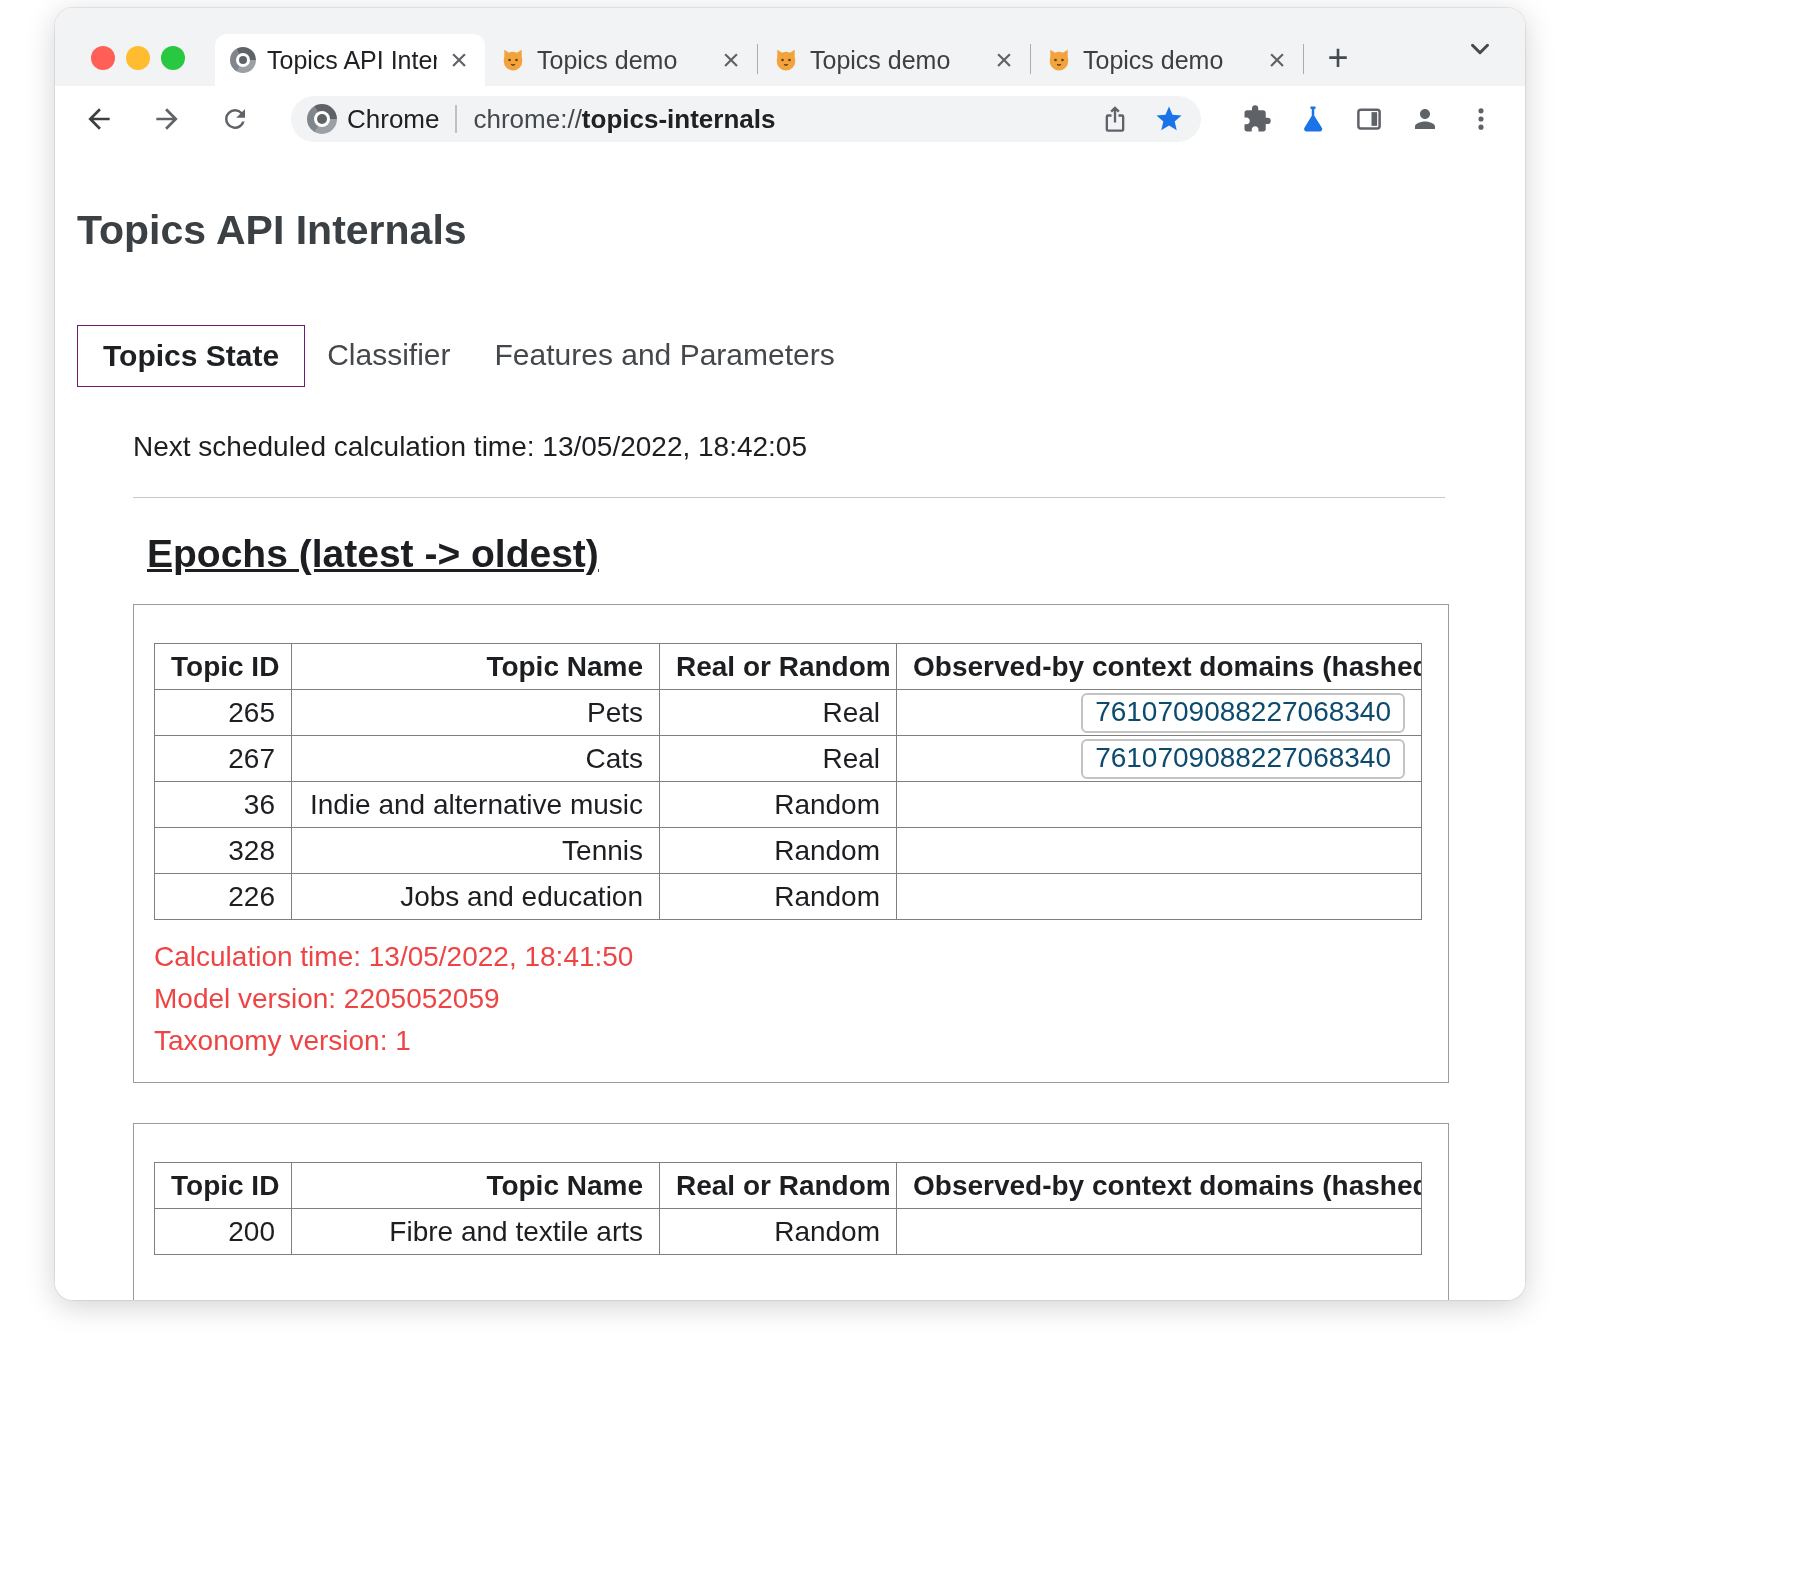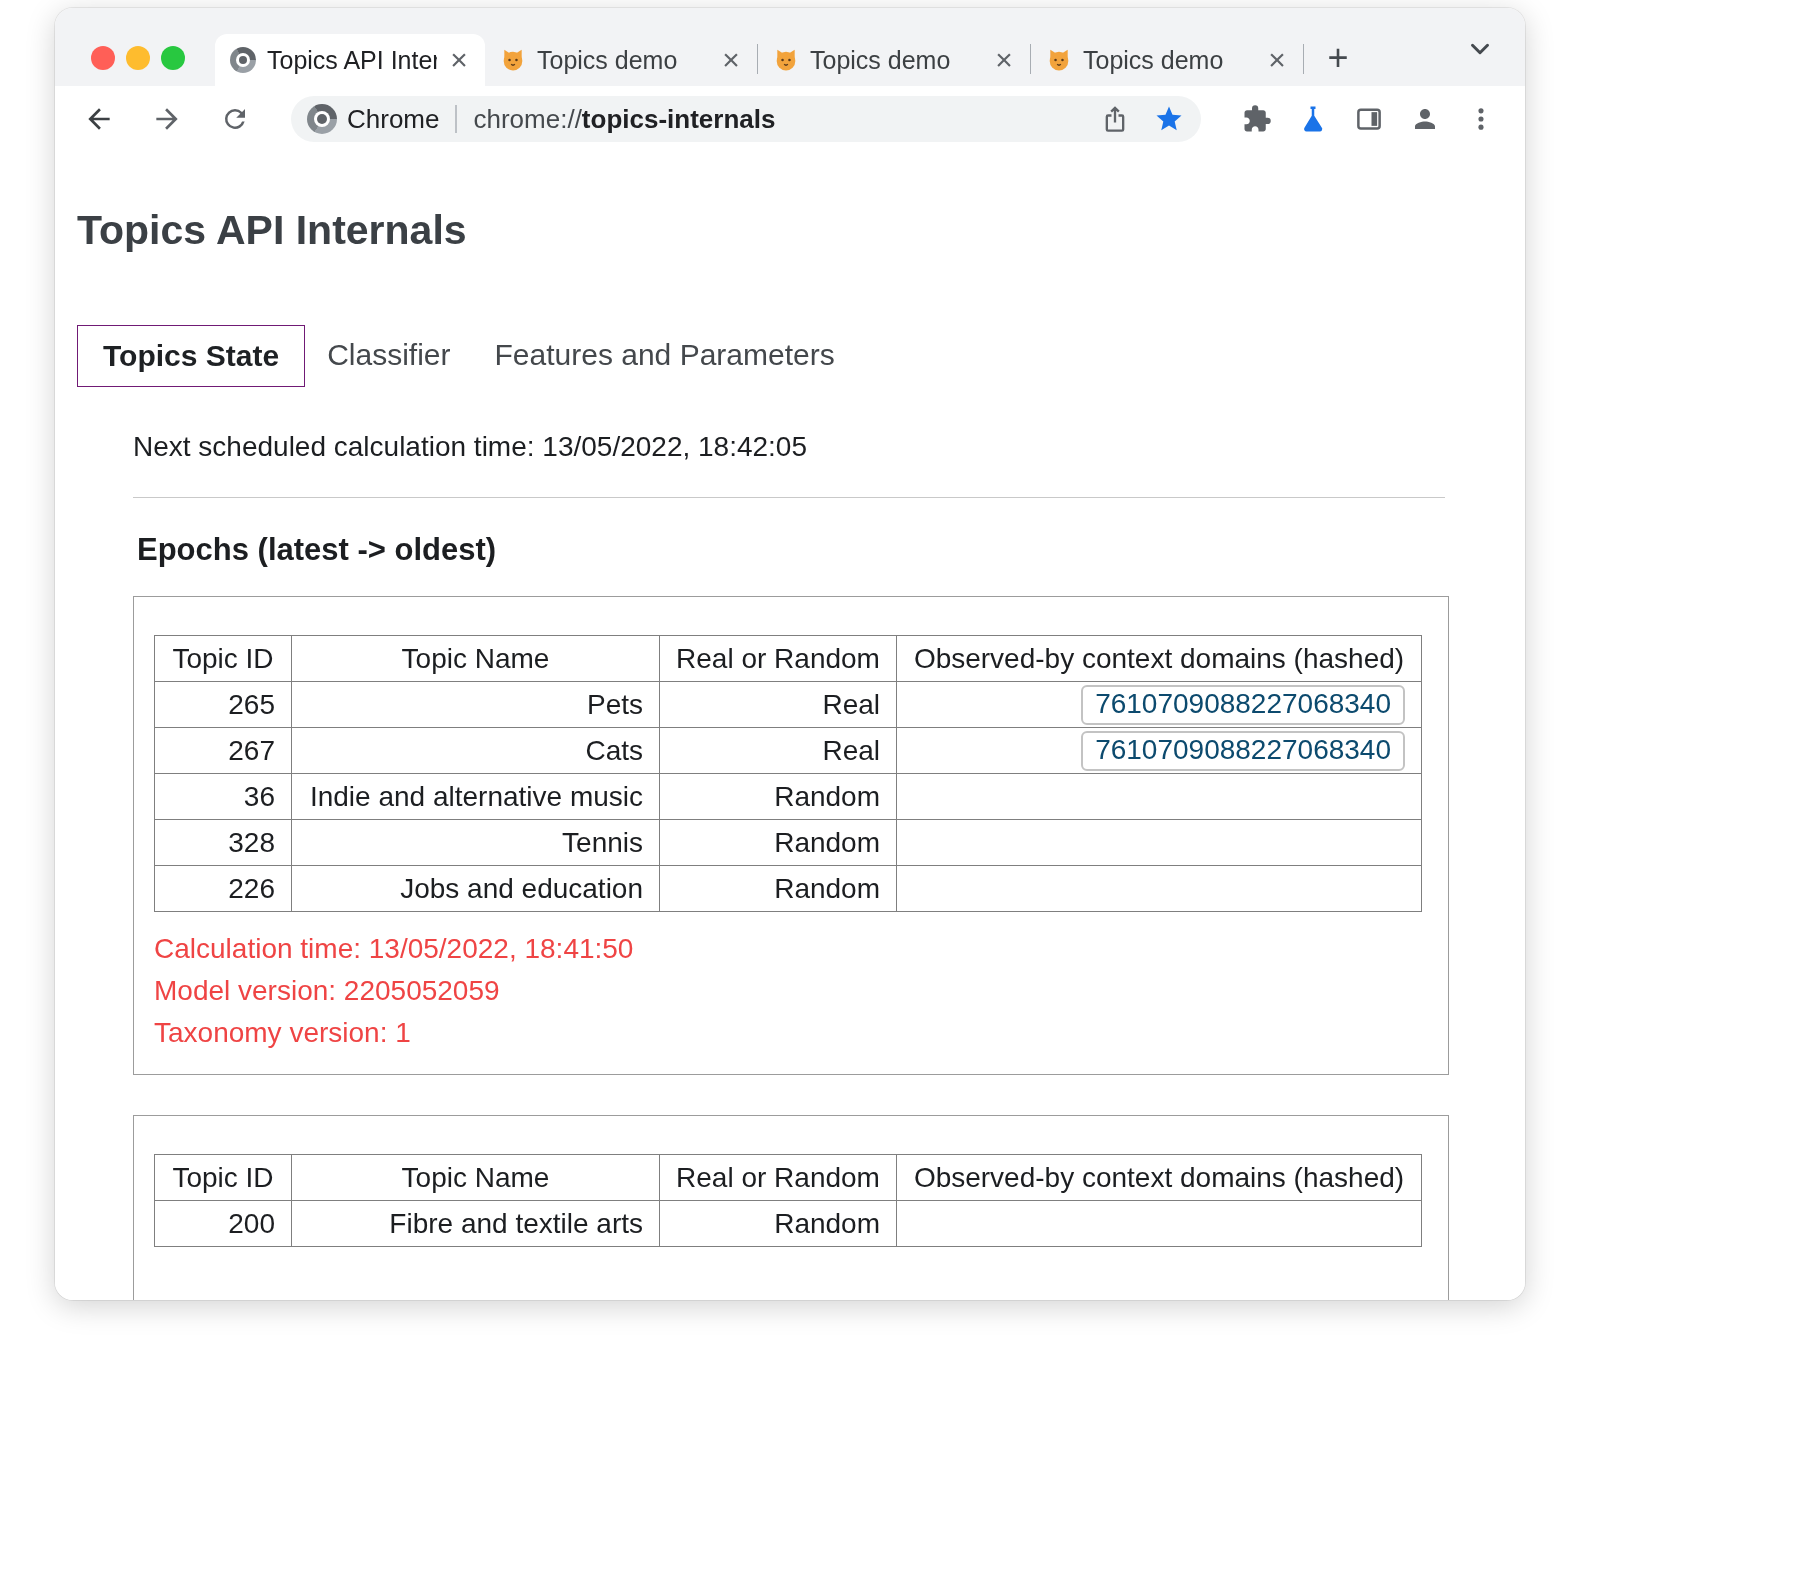--- a/index.html
+++ b/index.html
@@ -111,21 +111,21 @@
   .cr-tab { padding: 13px 22px; white-space: nowrap; }
   .cr-tab.active {
     border: 1px solid #701a75;
     font-weight: bold; color: #1e2124;
     padding: 13px 25px;
   }
 
   .panel { margin-left: 48px; width: 1320px; padding-left: 8px; }
   .next-calc { margin: 44px 0 0 0; font-size: 28px; color: #1c1e21; }
   .panel hr { margin: 34px 0 0 0; border: none; border-top: 1px solid #c9c9c9; }
-  .epochs-h { margin: 34px 0 0 4px; font-size: 31px; font-weight: bold; color: #1c1e21; }
+  .epochs-h { margin: 34px 0 0 14px; font-size: 39px; font-weight: bold; color: #1c1e21; text-decoration: underline; }
 
   .epoch-box {
     margin-top: 28px;
     width: 1316px;
     border: 1px solid #9c9c9c;
     padding: 20px;
     background: #fff;
   }
   .epoch-box.second { margin-top: 40px; min-height: 420px; }
 
@@ -140,21 +140,21 @@
   .topics-table col.c-name { width: 368px; }
   .topics-table col.c-ror  { width: 237px; }
   .topics-table col.c-dom  { width: 525px; }
   .topics-table th, .topics-table td {
     border: 1px solid #7f7f7f;
     height: 46px;
     padding: 0 16px;
     text-align: right;
     white-space: nowrap; overflow: hidden;
   }
-  .topics-table th { text-align: center; font-weight: normal; }
+  .topics-table th { font-weight: bold; }
 
   .hash-chip {
     display: inline-block;
     border: 2px solid #c3c3c3;
     border-radius: 6px;
     padding: 1px 12px 3px 12px;
     color: #0c4a6e;
     background: #fff;
   }
 

